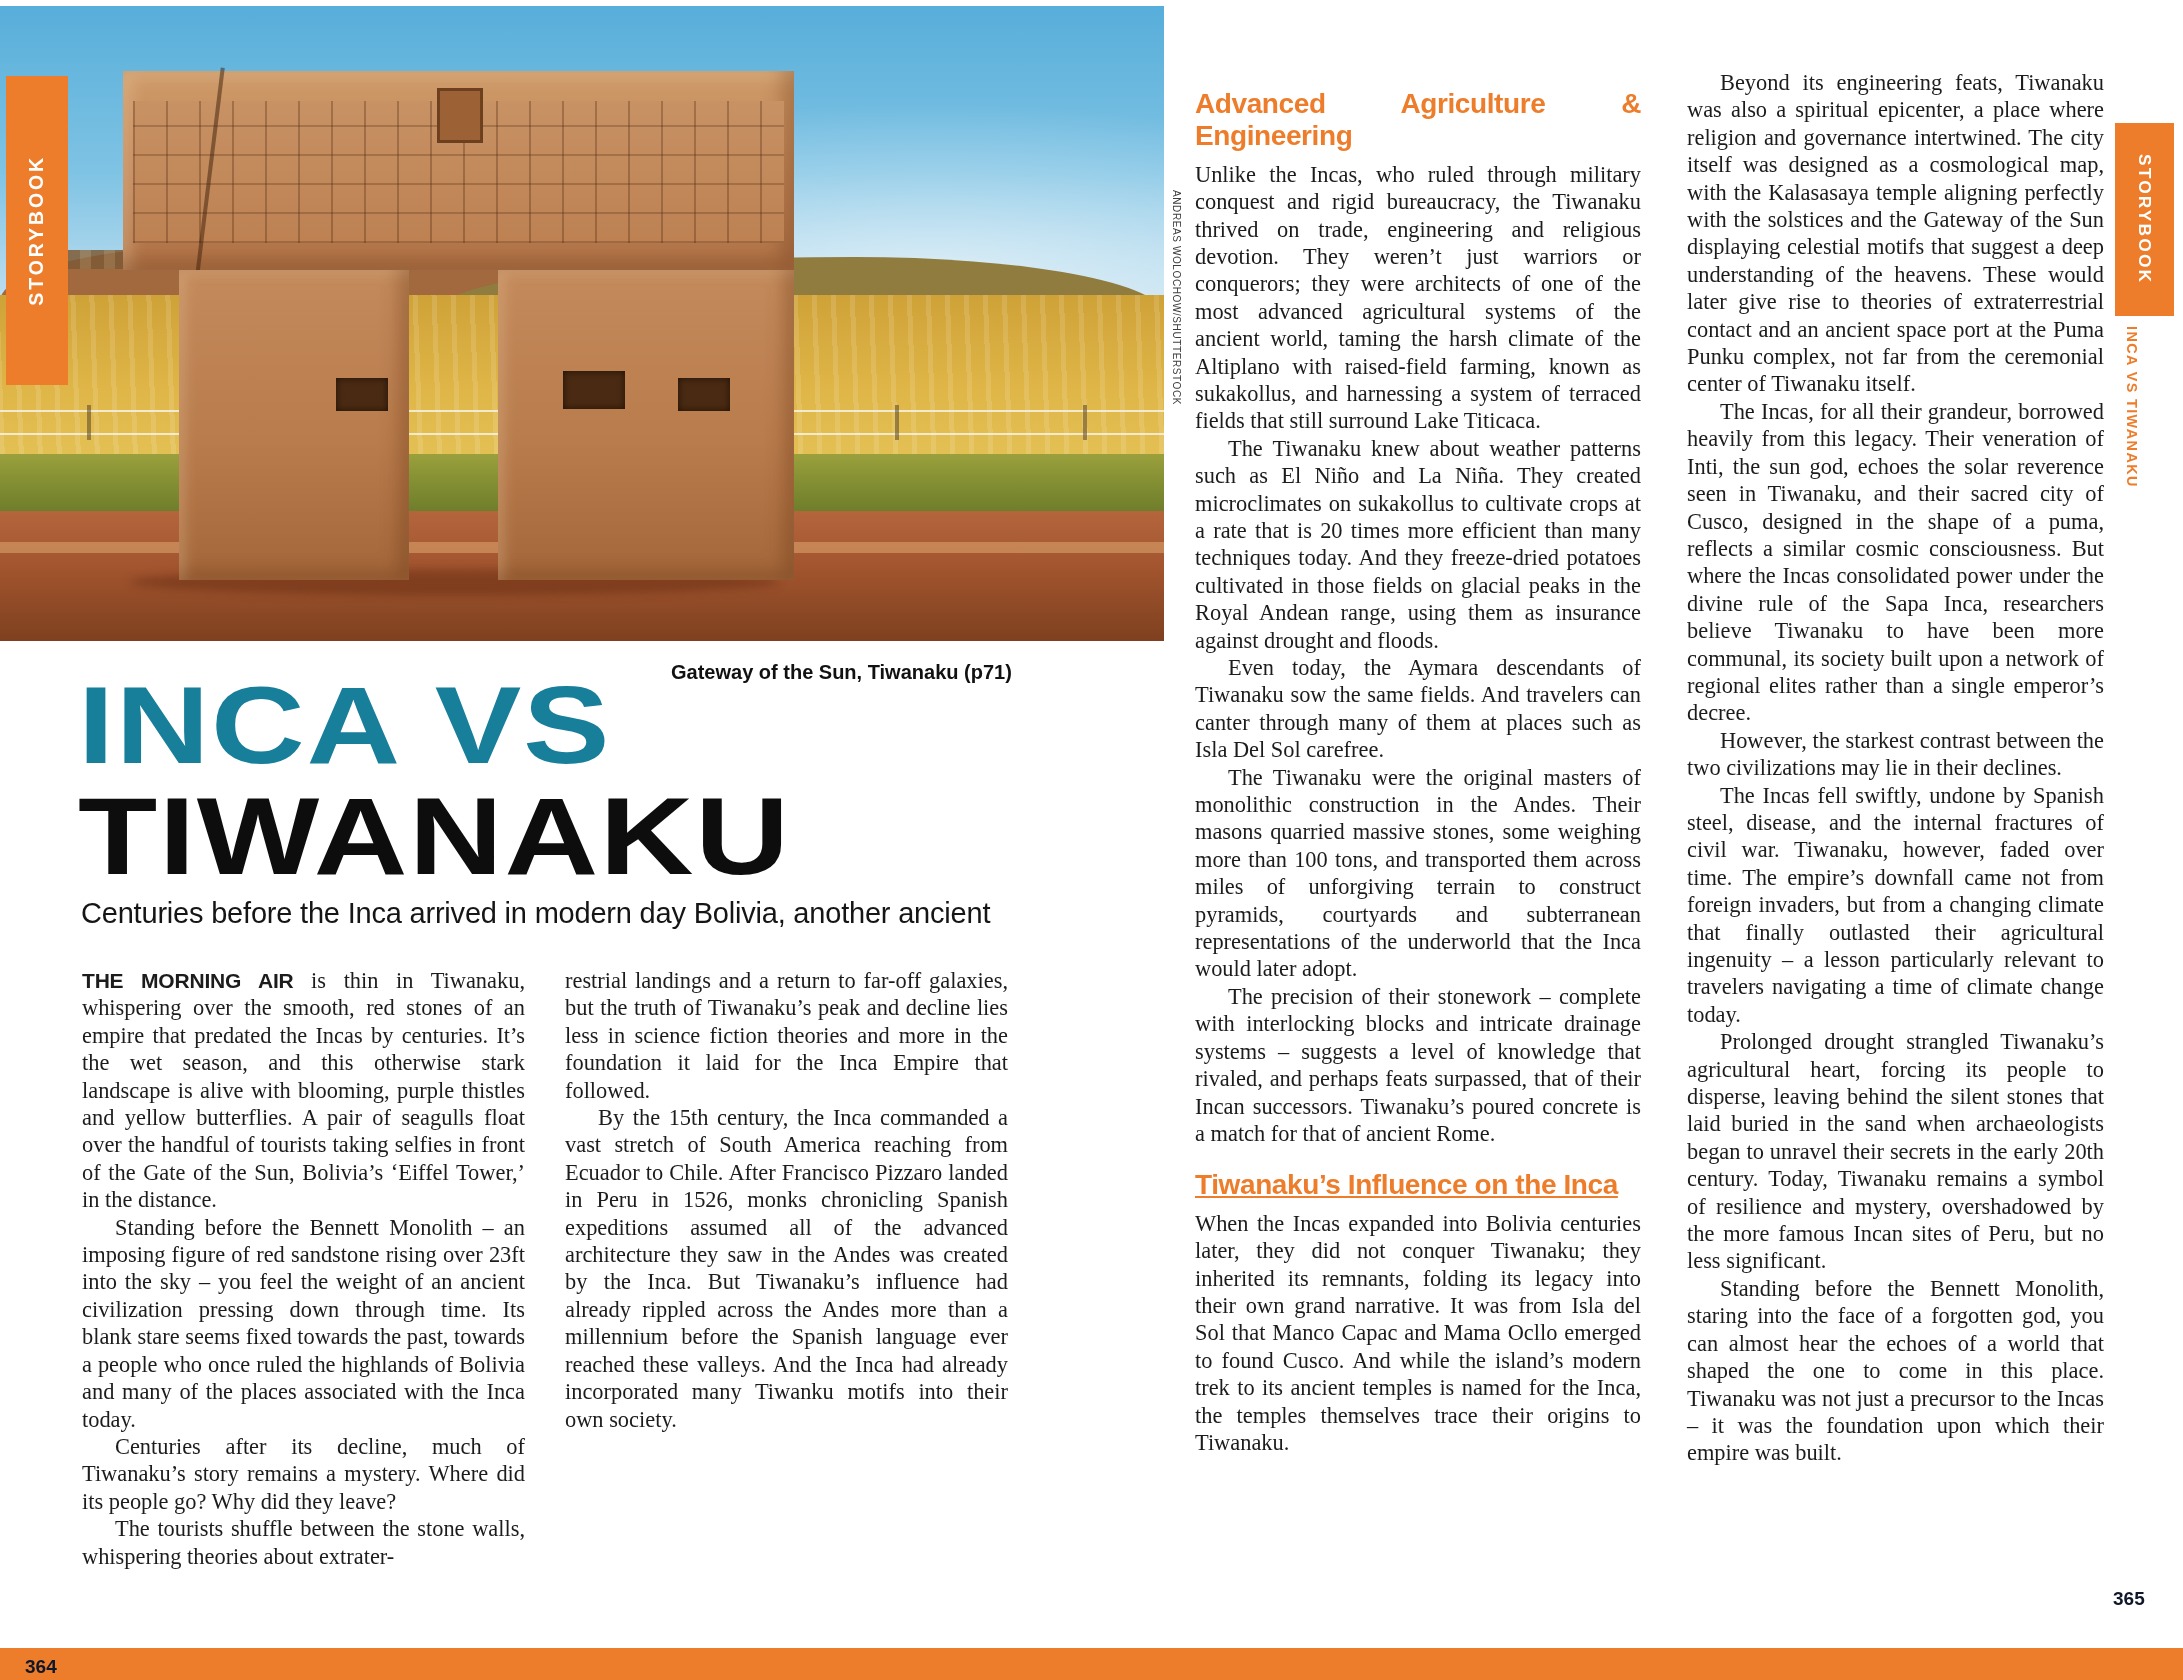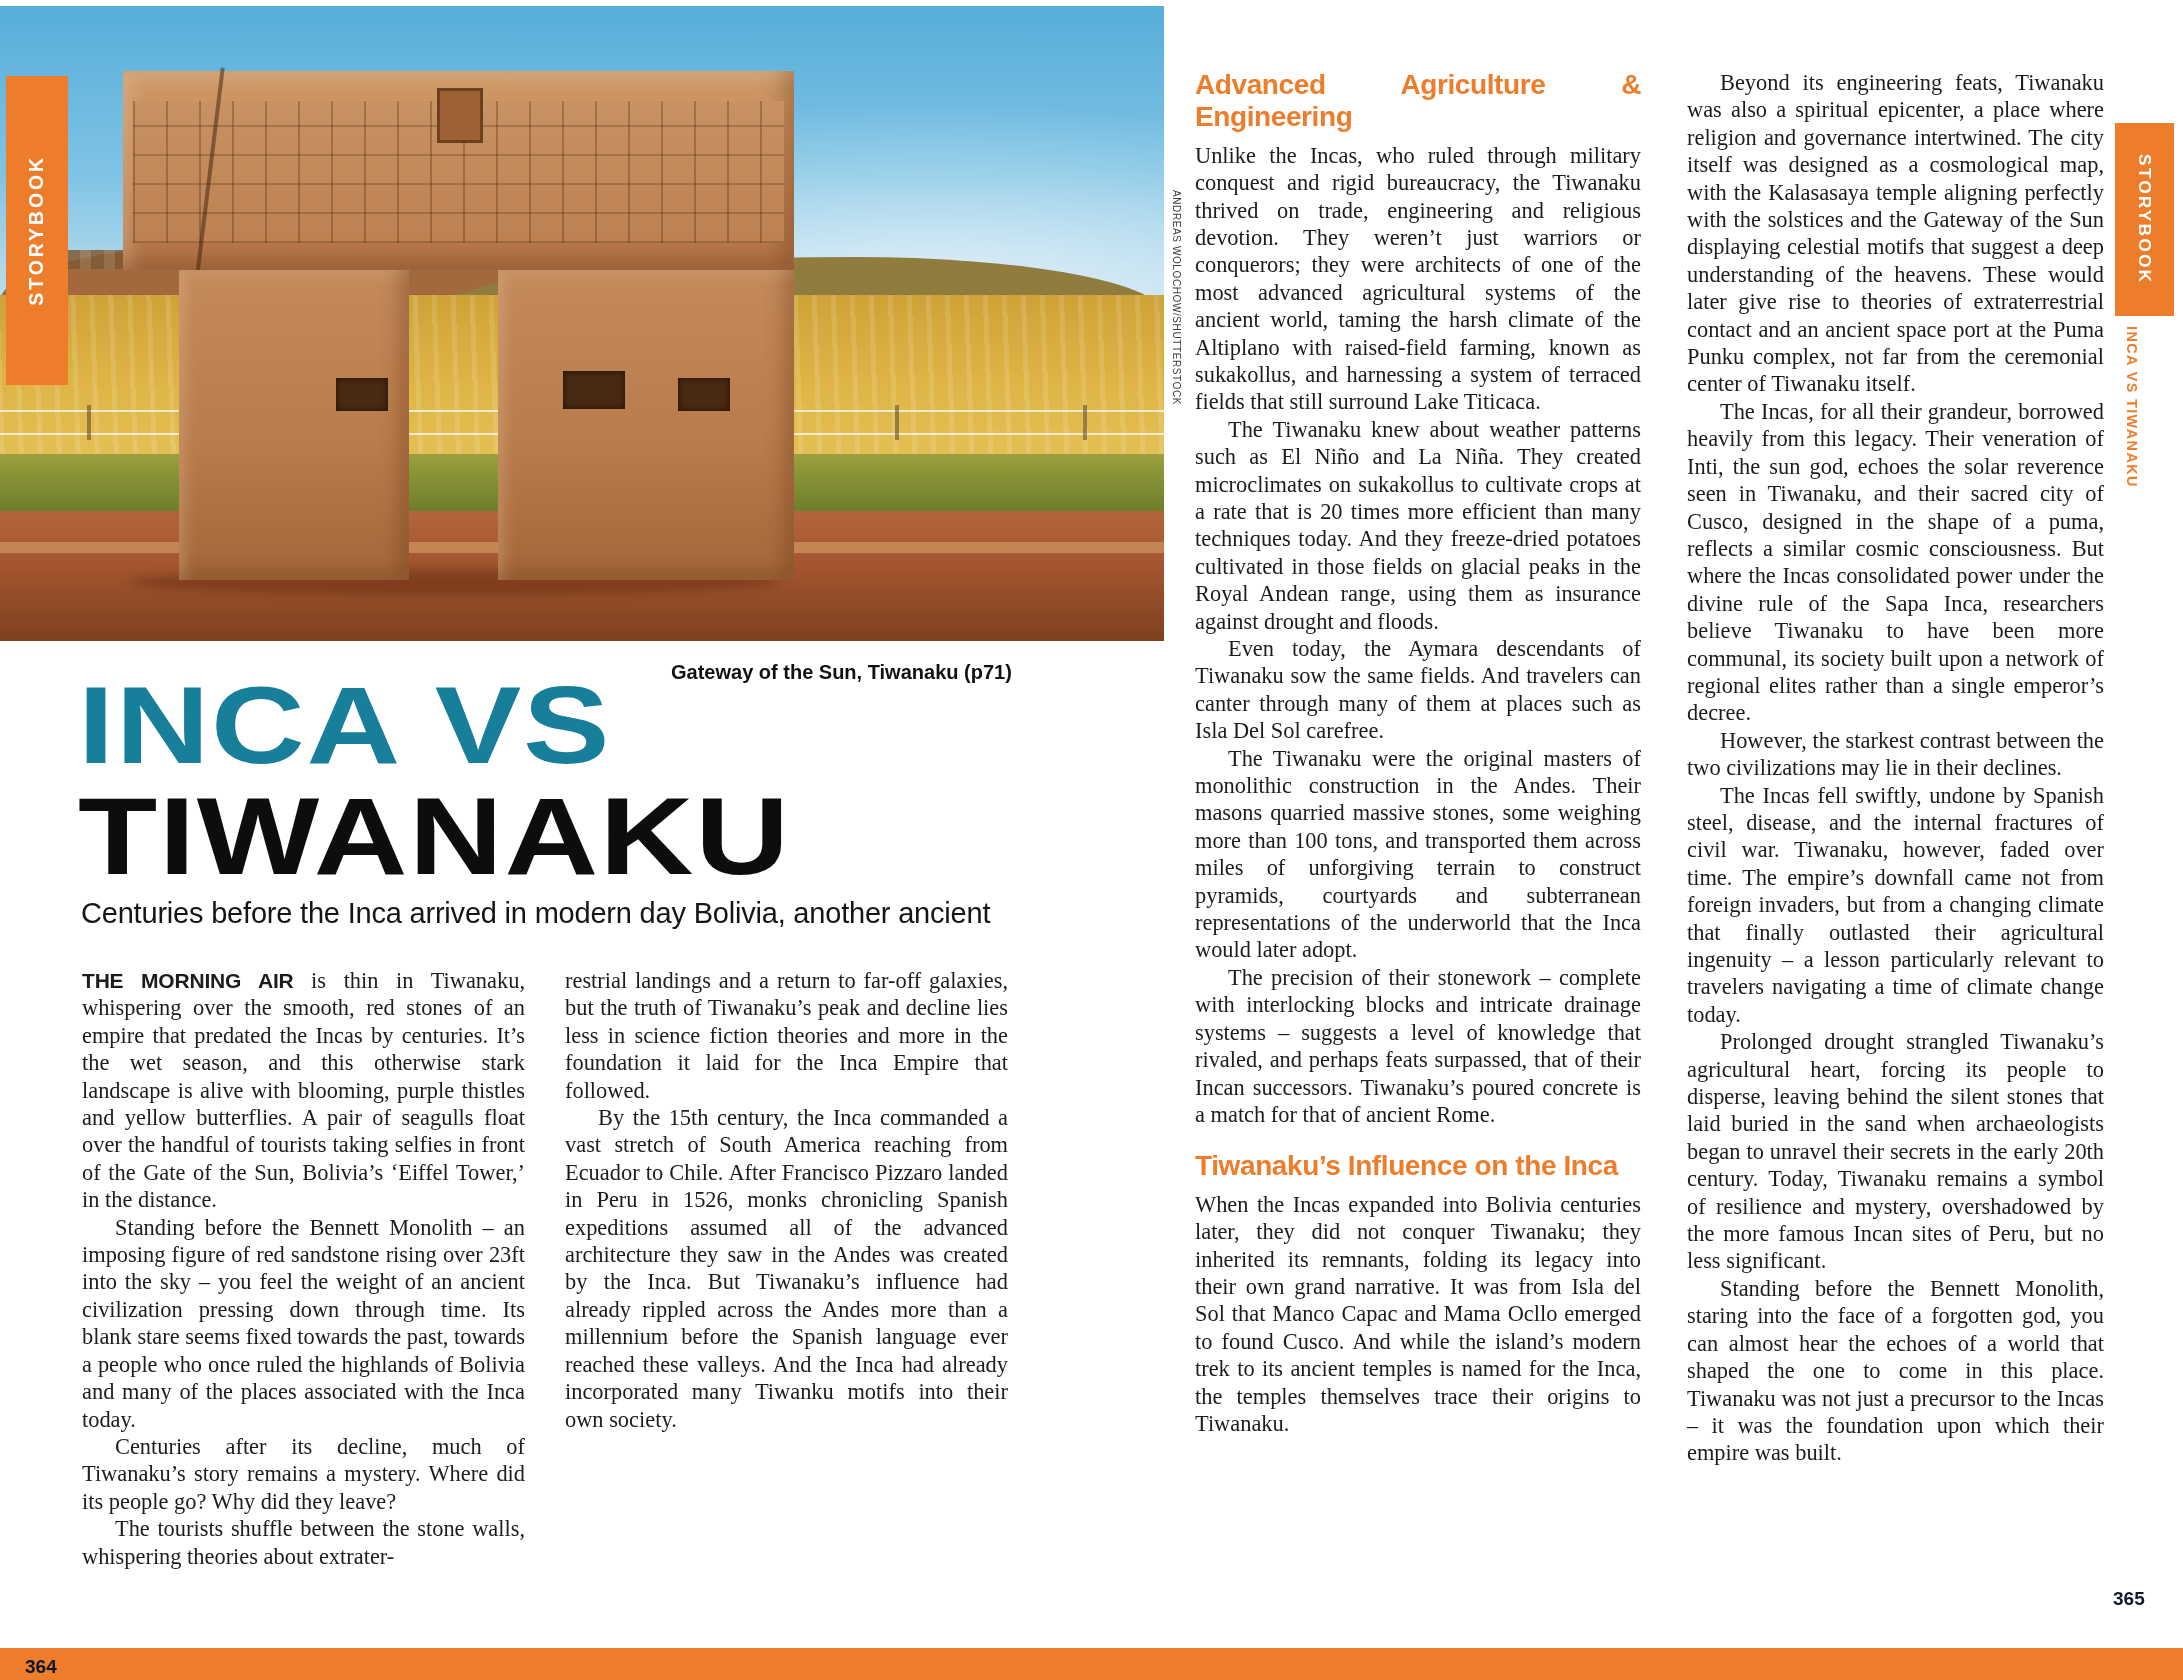--- a/index.html
+++ b/index.html
@@ -75,21 +75,21 @@
   .col p{margin:0;text-indent:33px;}
   .flush-first p:first-child{text-indent:0;}
   .col .lead{text-indent:0;}
   .lead-in{font-family:"Liberation Sans",sans-serif;font-weight:700;font-size:21px;letter-spacing:-0.2px;}
   .c1{left:82px;top:967px;width:443px;height:687px;}
   .c2{left:565px;top:967px;width:443px;height:687px;}
   .c3{left:1195px;top:69px;width:446px;height:1585px;}
   .c4{left:1687px;top:69px;width:417px;height:1585px;}
   .sec-h{font-family:"Liberation Sans",sans-serif;font-weight:700;font-size:28px;line-height:32px;
          letter-spacing:-0.4px;margin:0 0 8.7px 0;}
-  .sec+.sec .sec-h{margin-top:21.7px;}
+  .sec+.sec .sec-h{margin-top:21.7px;text-decoration:underline;}
 </style>
 </head>
 <body>
 
 <div class="spread">
 
   <div class="photo">
     <div class="sky"></div>
     <div class="hill-left"></div>
     <div class="hill-right"></div>
@@ -153,21 +153,21 @@
 
   <div class="col c2 flush-first">
     <div class="flush-first">
         <p>restrial landings and a return to far-off galaxies, but the truth of Tiwanaku’s peak and decline lies less in science fiction theories and more in the foundation it laid for the Inca Empire that followed.</p>
         <p>By the 15th century, the Inca commanded a vast stretch of South America reaching from Ecuador to Chile. After Francisco Pizzaro landed in Peru in 1526, monks chronicling Spanish expeditions assumed all of the advanced architecture they saw in the Andes was created by the Inca. But Tiwanaku’s influence had already rippled across the Andes more than a millennium before the Spanish language ever reached these valleys. And the Inca had already incorporated many Tiwanku motifs into their own society.</p>
       </div>
   </div>
 
   <div class="col c3">
     <div class="sec">
-      <h2 class="sec-h accent-fg" style="color: rgb(237, 125, 43);">Advanced Agriculture &amp; Engineering</h2>
+      <h2 class="sec-h accent-fg" style="color: rgb(237, 125, 43); margin-top: 19px;">Advanced Agriculture &amp; Engineering</h2>
       <div class="flush-first">
           <p>Unlike the Incas, who ruled through military conquest and rigid bureaucracy, the Tiwanaku thrived on trade, engineering and religious devotion. They weren’t just warriors or conquerors; they were architects of one of the most advanced agricultural systems of the ancient world, taming the harsh climate of the Altiplano with raised-field farming, known as sukakollus, and harnessing a system of terraced fields that still surround Lake Titicaca.</p>
           <p>The Tiwanaku knew about weather patterns such as El Niño and La Niña. They created microclimates on sukakollus to cultivate crops at a rate that is 20 times more efficient than many techniques today. And they freeze-dried potatoes cultivated in those fields on glacial peaks in the Royal Andean range, using them as insurance against drought and floods.</p>
           <p>Even today, the Aymara descendants of Tiwanaku sow the same fields. And travelers can canter through many of them at places such as Isla Del Sol carefree.</p>
           <p>The Tiwanaku were the original masters of monolithic construction in the Andes. Their masons quarried massive stones, some weighing more than 100 tons, and transported them across miles of unforgiving terrain to construct pyramids, courtyards and subterranean representations of the underworld that the Inca would later adopt.</p>
           <p>The precision of their stonework – complete with interlocking blocks and intricate drainage systems – suggests a level of knowledge that rivaled, and perhaps feats surpassed, that of their Incan successors. Tiwanaku’s poured concrete is a match for that of ancient Rome.</p>
         </div>
     </div>
     <div class="sec">
       <h2 class="sec-h accent-fg" style="color: rgb(237, 125, 43);">Tiwanaku’s Influence on the Inca</h2>

